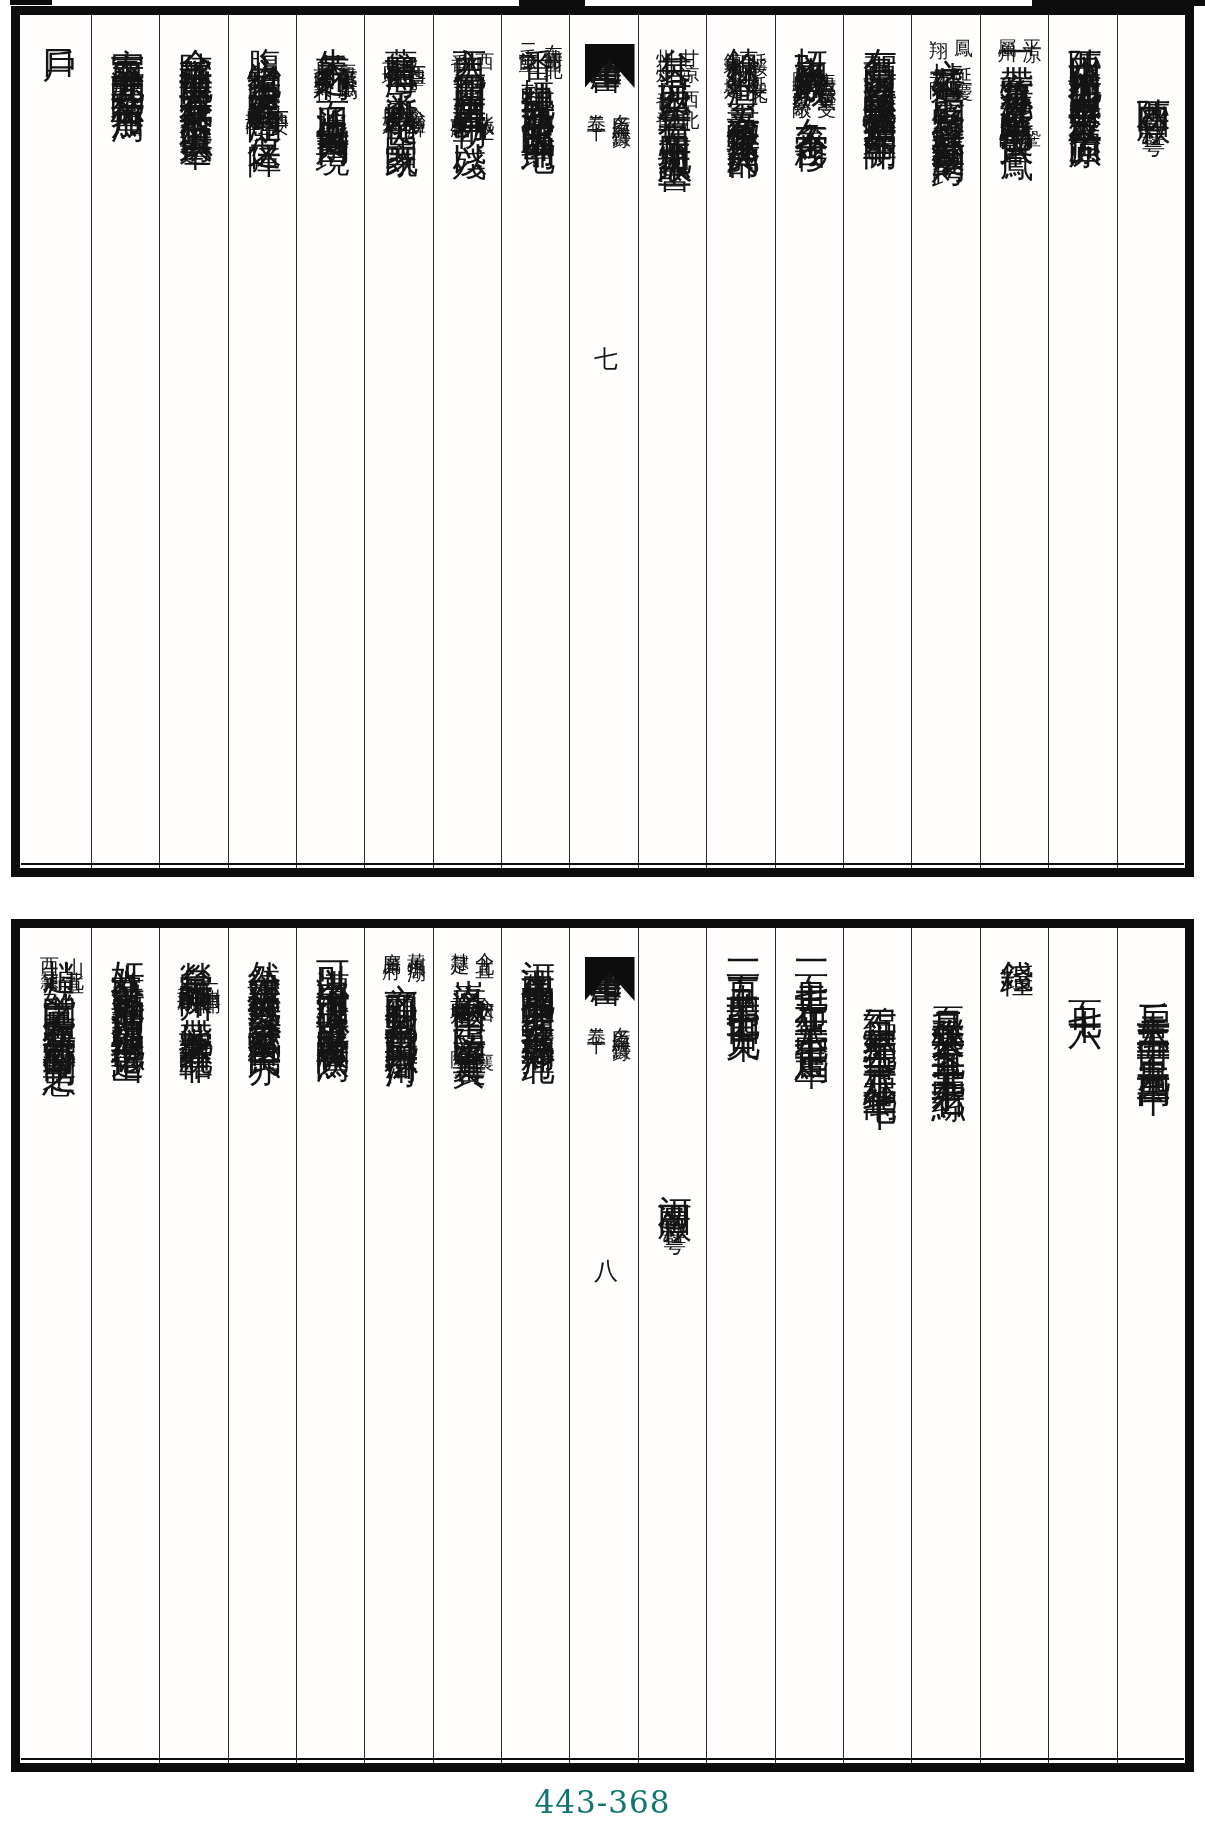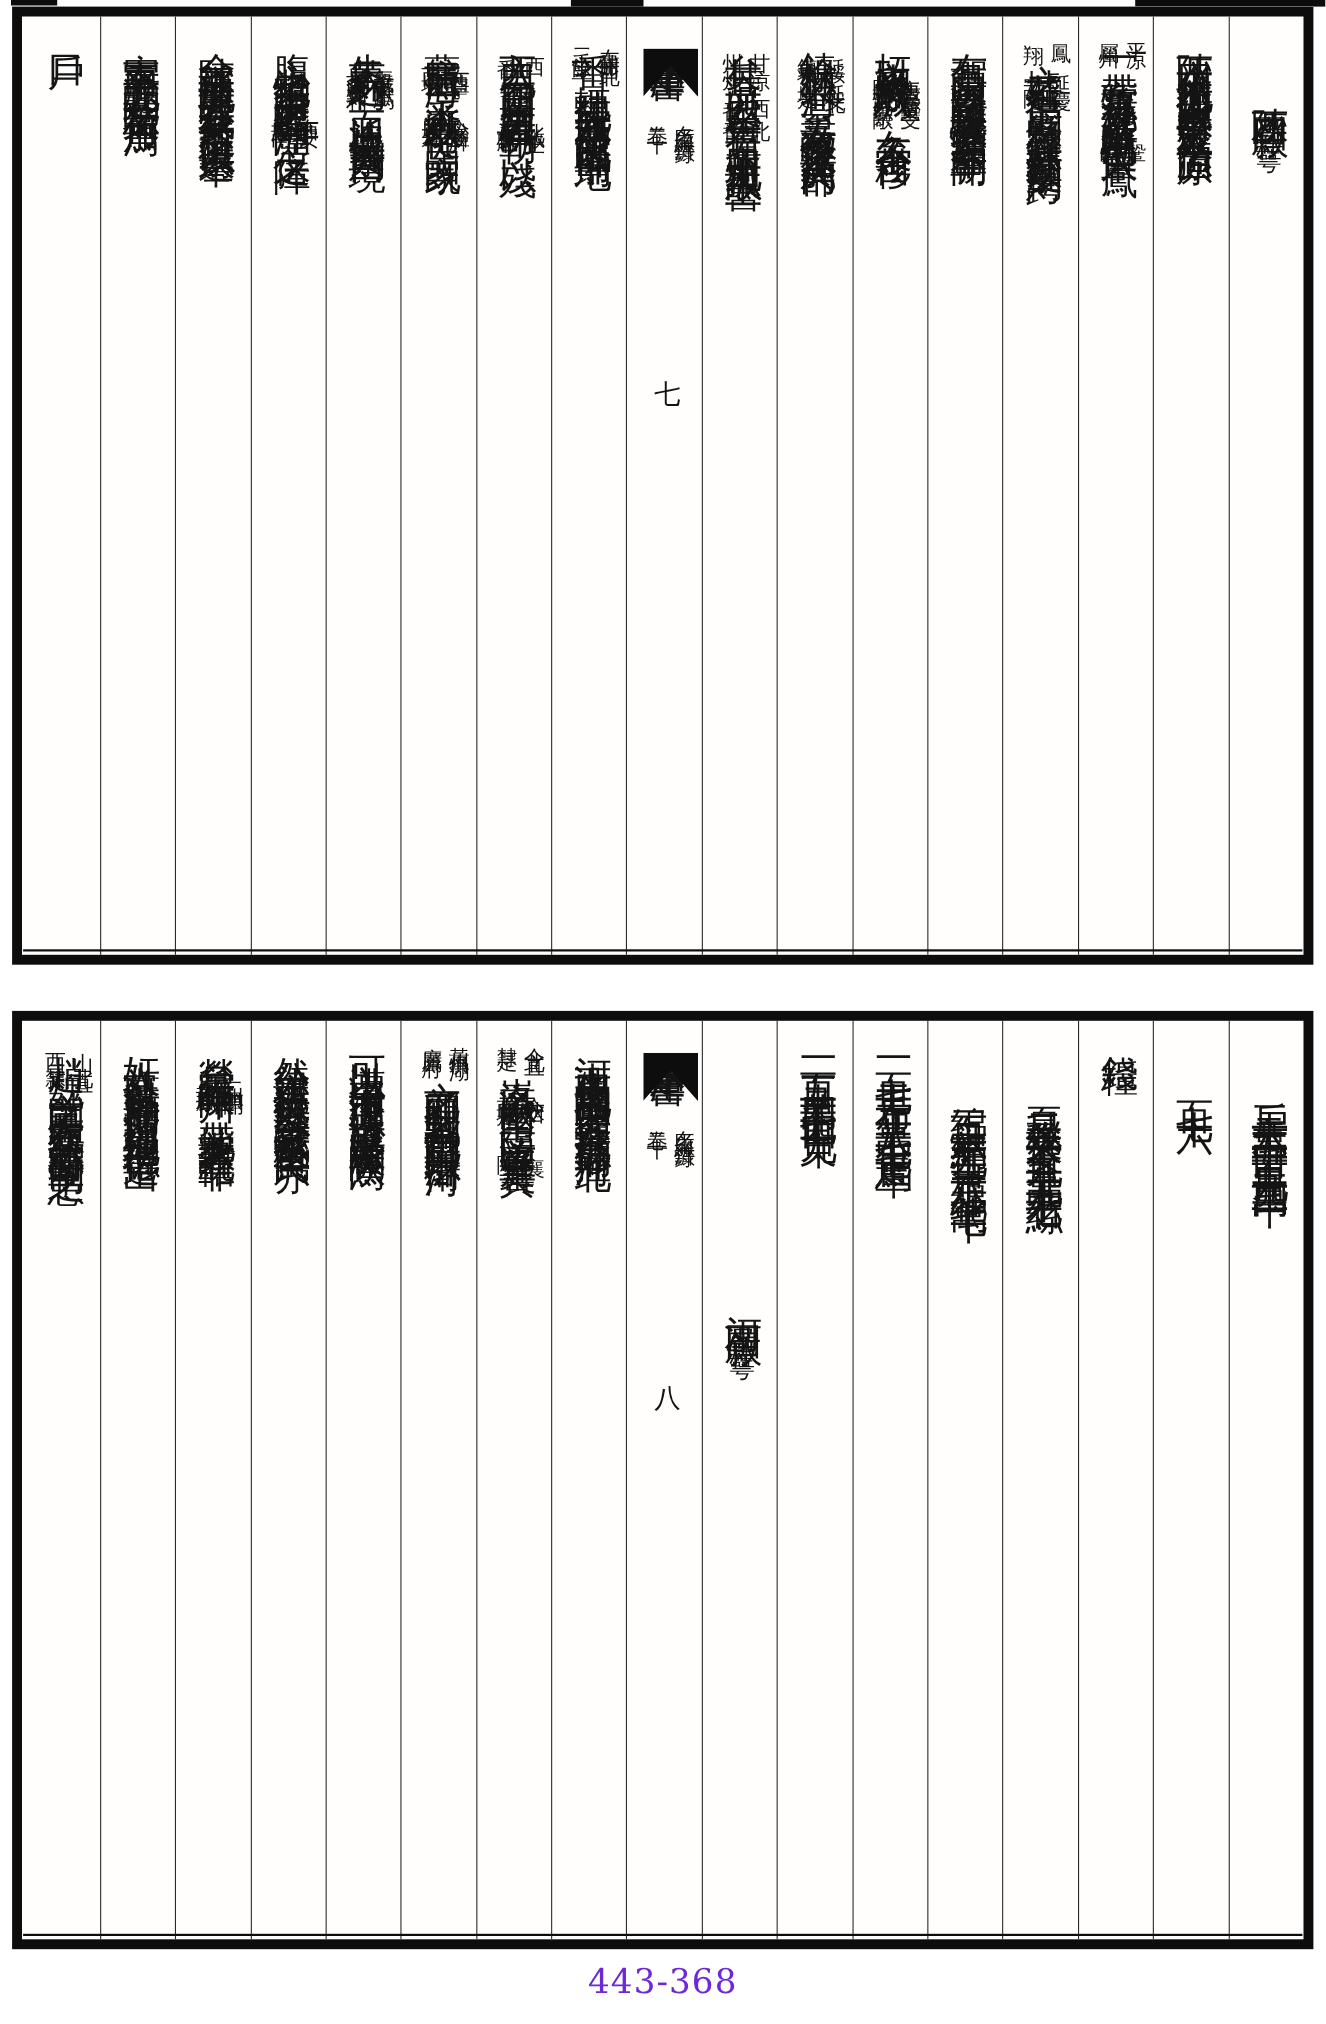--- a/index.html
+++ b/index.html
@@ -29,21 +29,21 @@
   .author{display:inline-block;font-size:23px;letter-spacing:10px;margin-top:16px;}
   .note{display:inline-block;vertical-align:middle;margin:3px 0;}
   .note>span{display:block;font-size:19px;line-height:25px;letter-spacing:4px;}
   .fishtail{
     display:inline-block;width:50px;height:44px;background:#0d0d0d;vertical-align:middle;
     clip-path:polygon(0 0,100% 0,100% 100%,50% 36%,0 100%);margin:8px 0;
   }
   .pageno{display:inline-block;margin-top:205px;font-size:24px;letter-spacing:0;}
   .footer{
     position:absolute;top:1784px;left:0;width:100%;text-align:center;
-    font-size:31px;letter-spacing:1px;font-family:"DejaVu Serif",serif;color:#6d28d9;
+    font-size:31px;letter-spacing:1px;font-family:"DejaVu Serif",serif;color:#0f766e;
   }
   .art{position:absolute;background:#0d0d0d;}
   #art-top-right{left:1032px;top:0;width:173px;height:6px;}
   #art-top-mid{left:519px;top:0;width:66px;height:8px;}
   #art-top-left{left:10px;top:0;width:42px;height:5px;}
   #art-dot{left:1114px;top:648px;width:7px;height:7px;border-radius:50%;}
 </style>
 </head>
 <body>
 

